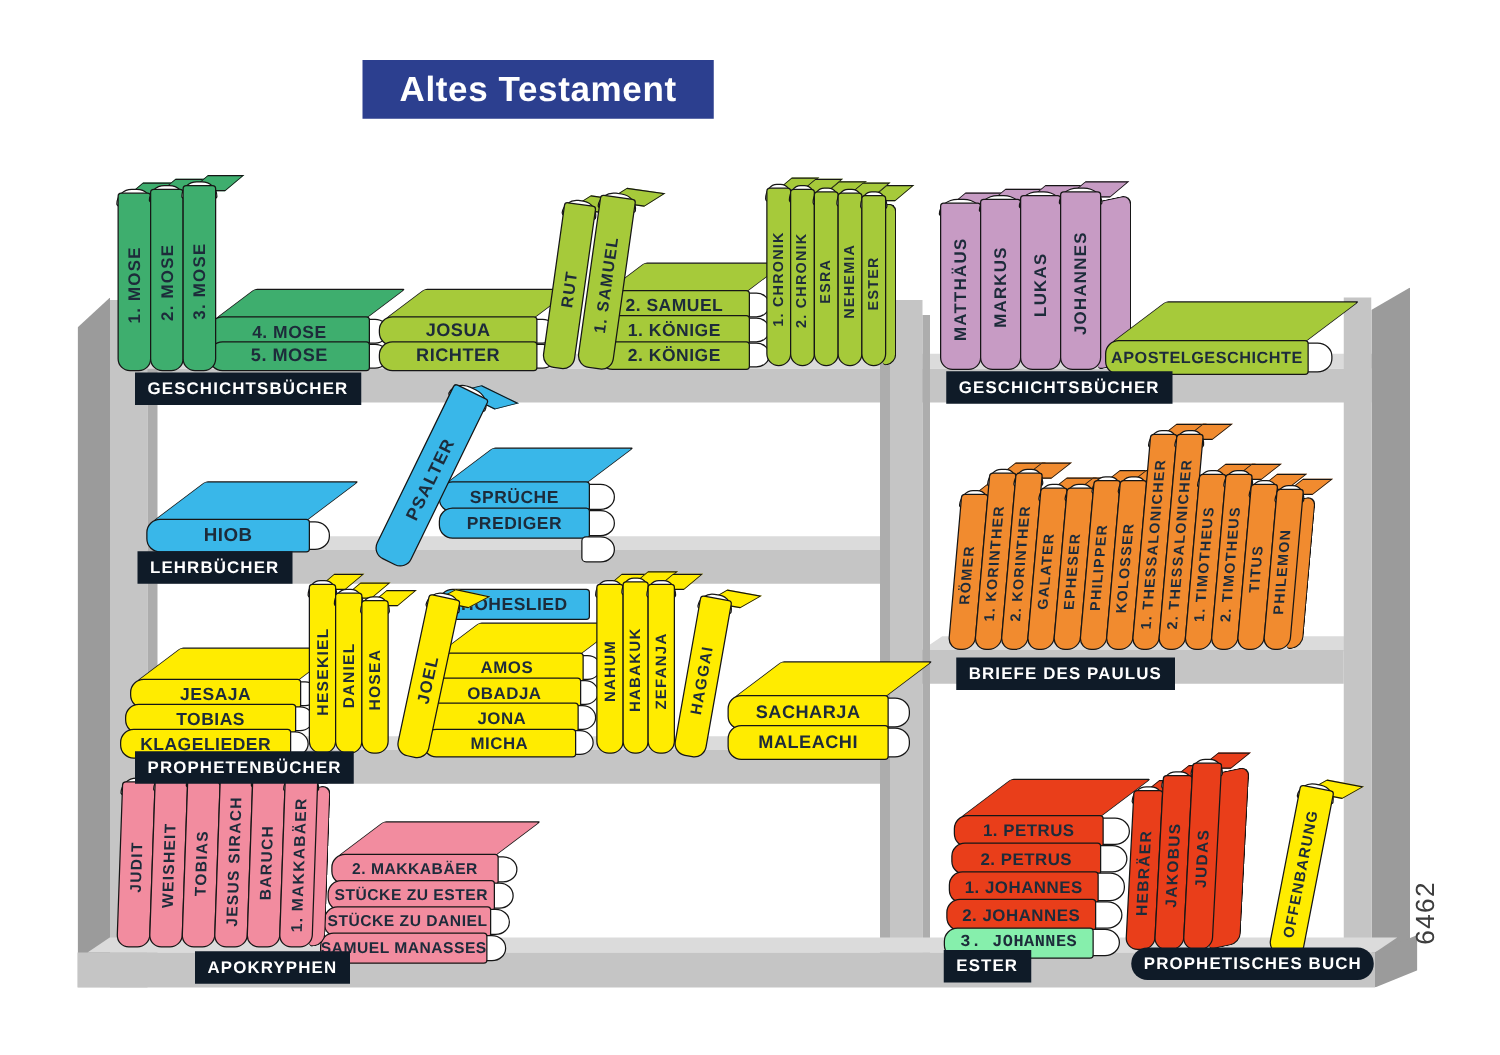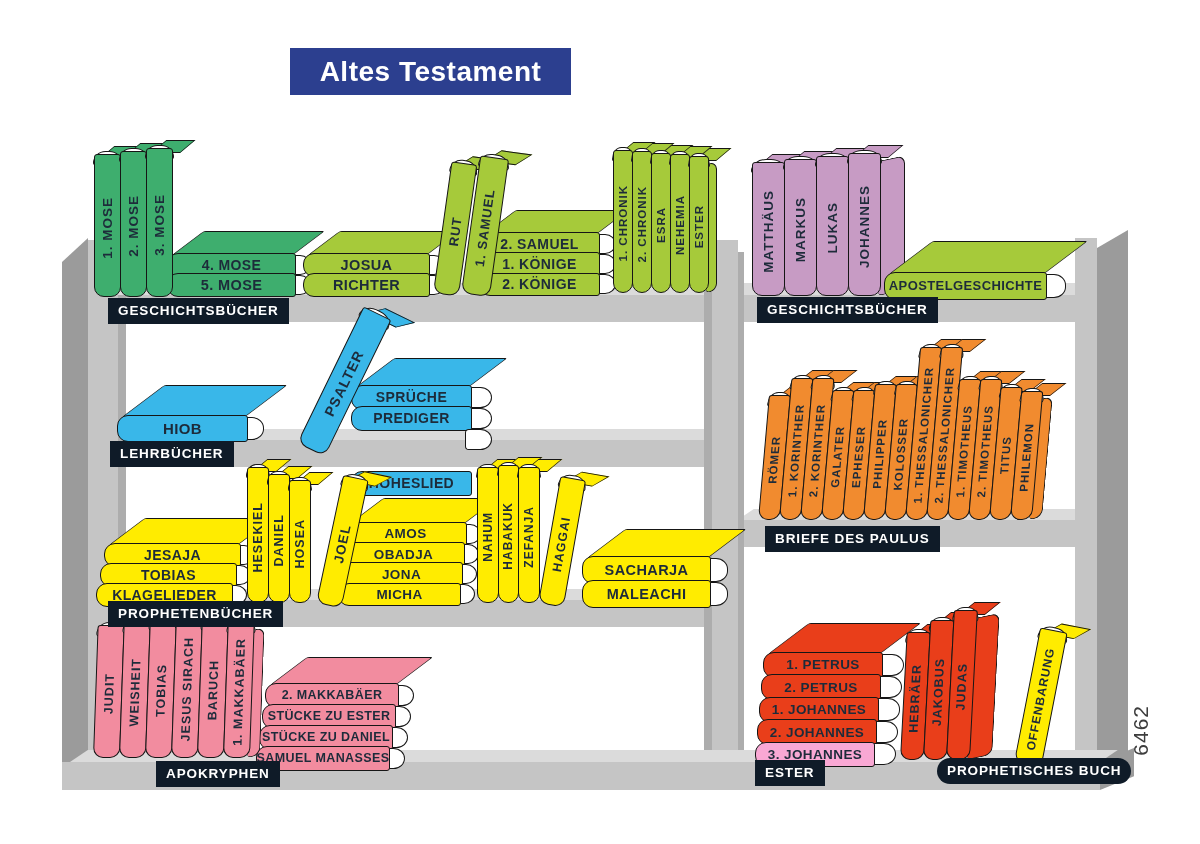--- a/index.html
+++ b/index.html
@@ -475,21 +475,21 @@
         <div class="coverH" style="left: 768px; top: 623px; width: 110px; height: 29px; background: rgb(233, 62, 26);"></div>
         <div class="pagesH" style="left: 876px; top: 653.5px; width: 26px; height: 20.4px;"></div>
         <div class="spineH" style="left: 763px; top: 652px; width: 118px; height: 23.9px; background: rgb(233, 62, 26); font-size: 13.5px;">1. PETRUS</div>
         <div class="pagesH" style="left: 874px; top: 675.9px; width: 26px; height: 20.4px;"></div>
         <div class="spineH" style="left: 761px; top: 674.4px; width: 118px; height: 23.9px; background: rgb(233, 62, 26); font-size: 13.5px;">2. PETRUS</div>
         <div class="pagesH" style="left: 872px; top: 698.3px; width: 26px; height: 20.4px;"></div>
         <div class="spineH" style="left: 759px; top: 696.8px; width: 118px; height: 23.9px; background: rgb(233, 62, 26); font-size: 13.5px;">1. JOHANNES</div>
         <div class="pagesH" style="left: 870px; top: 720.7px; width: 26px; height: 20.4px;"></div>
         <div class="spineH" style="left: 757px; top: 719.2px; width: 118px; height: 23.9px; background: rgb(233, 62, 26); font-size: 13.5px;">2. JOHANNES</div>
         <div class="pagesH" style="left: 868px; top: 743.1px; width: 26px; height: 20.4px;"></div>
-        <div class="spineH" style="left: 755px; top: 741.6px; width: 118px; height: 23.9px; background: #f9a8d4; font-size: 13.5px;">3. JOHANNES</div>
+        <div class="spineH" style="left: 755px; top: 741.6px; width: 118px; height: 23.9px; background: #86efac; font-size: 13.5px; font-family: Liberation Mono, monospace;">3. JOHANNES</div>
       </div>
       <div class="bookwrap">
         <div class="vbookC" style="left: 900px; top: 610px; width: 101px; height: 150px; transform: skewX(-3deg); transform-origin: left bottom;">
           <div class="sideface" style="left: 67px; bottom: 0px; width: 24px; height: 140px; background: rgb(233, 62, 26);"></div>
           <div class="vbookC" style="left: 0px; bottom: 0px; width: 24px; height: 128px;">
             <div class="coverV" style="background: rgb(233, 62, 26);"></div>
             <div class="capV"></div>
             <div class="spineV" style="background: rgb(233, 62, 26);">
               <span class="vtxt" style="font-size: 12.5px;">HEBRÄER</span>
             </div>
@@ -523,18 +523,18 @@
 
   <div class="plate" style="left:290px;">Altes Testament</div>
 
   <div class="slabel" style="left:108px;top:298px;">GESCHICHTSBÜCHER</div>
   <div class="slabel" style="left:757px;top:297px;">GESCHICHTSBÜCHER</div>
   <div class="slabel" style="left:110px;top:441px;">LEHRBÜCHER</div>
   <div class="slabel" style="left:765px;top:526px;">BRIEFE DES PAULUS</div>
   <div class="slabel" style="left:108px;top:601px;">PROPHETENBÜCHER</div>
   <div class="slabel" style="left:108px;top:761px;margin-left:48px;">APOKRYPHEN</div>
   <div class="slabel" style="left:755px;top:760px;">ESTER</div>
-  <div class="slabel" style="left:937px;top:758px;border-radius:13px;">PROPHETISCHES BUCH</div>
+  <div class="slabel" style="left:905px;top:758px;border-radius:13px;">PROPHETISCHES BUCH</div>
 
   <div class="figno">
       <span>6462</span>
     </div>
 </div>
 
 </body></html>

